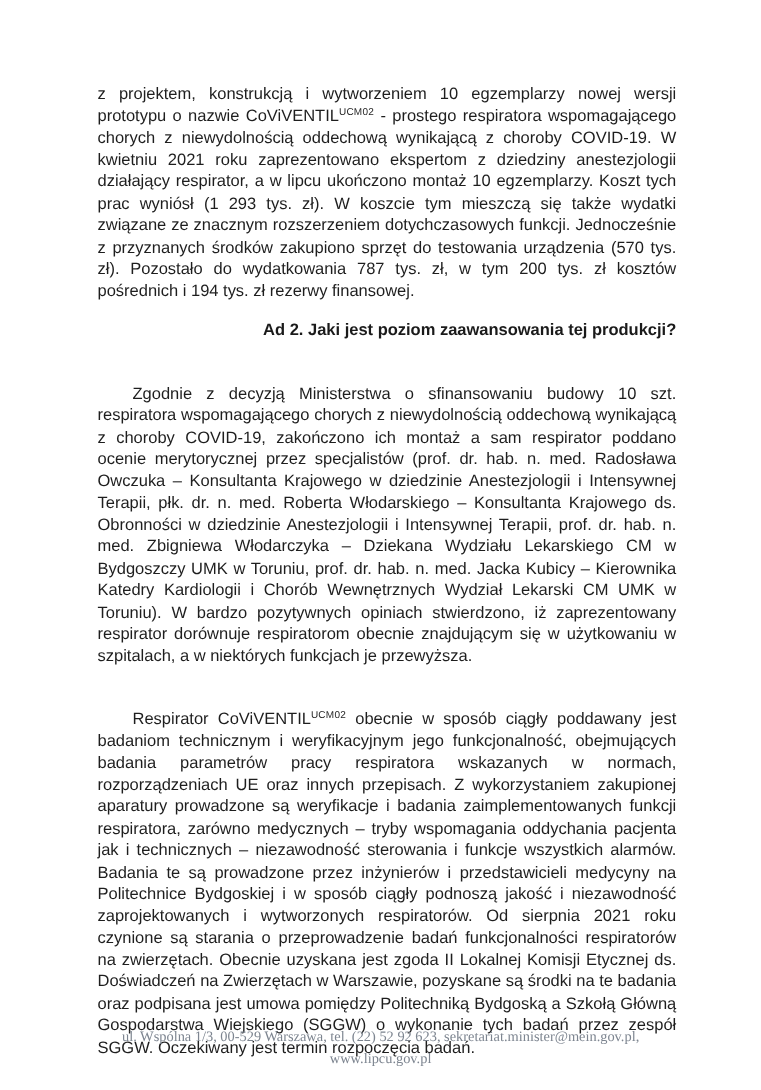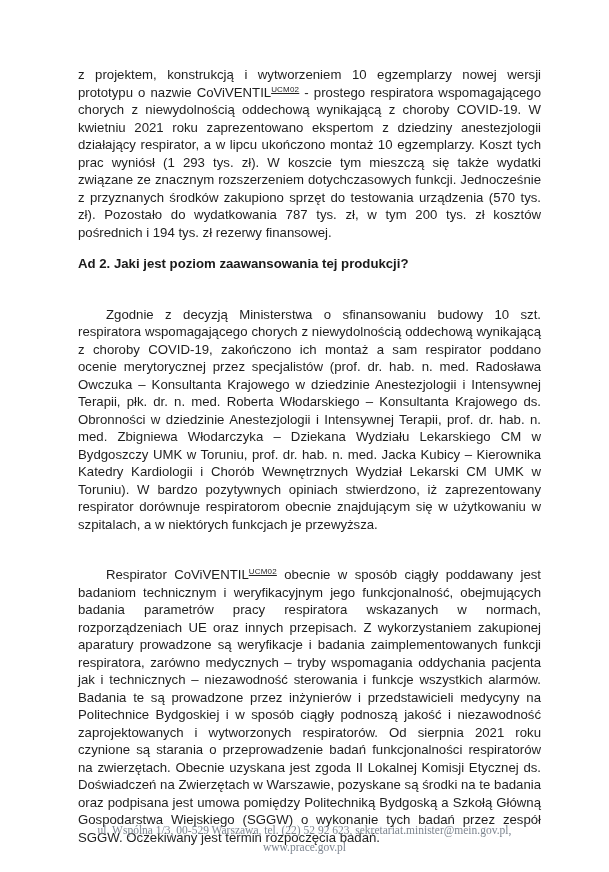--- a/index.html
+++ b/index.html
@@ -25,29 +25,28 @@
   p.para {
     margin: 0;
   }
   p.indent { text-indent: 28px; margin-top: 33px; }
   p.noindent { text-indent: 0; }
   h2.adhead {
     font-size: 13.2px;
     line-height: 17.5px;
     font-weight: bold;
     margin: 14px 0 8px 0;
-    text-align: left;
+    text-align: right;
     color: #1a1a1a;
   }
   sup.ucm {
     font-size: 8px;
     line-height: 0;
     vertical-align: 5px;
     letter-spacing: 0.2px;
-    text-decoration: underline;
   }
   .footer {
     position: absolute;
     left: 0;
     bottom: 16px;
     width: 100%;
     text-align: center;
     font-family: "Liberation Serif", serif;
     font-size: 11.5px;
     line-height: 17px;
@@ -69,16 +68,16 @@
 
     <p class="para indent"><span>Respirator CoViVENTIL</span><sup class="ucm">UCM02</sup><span> obecnie w sposób ciągły poddawany jest badaniom technicznym i weryfikacyjnym jego funkcjonalność, obejmujących badania parametrów pracy respiratora wskazanych w normach, rozporządzeniach UE oraz innych przepisach. Z wykorzystaniem zakupionej aparatury prowadzone są weryfikacje i badania zaimplementowanych funkcji respiratora, zarówno medycznych – tryby wspomagania oddychania pacjenta jak i technicznych – niezawodność sterowania i funkcje wszystkich alarmów. Badania te są prowadzone przez inżynierów i przedstawicieli medycyny na Politechnice Bydgoskiej i w sposób ciągły podnoszą jakość i niezawodność zaprojektowanych i wytworzonych respiratorów. Od sierpnia 2021 roku czynione są starania o przeprowadzenie badań funkcjonalności respiratorów na zwierzętach. Obecnie uzyskana jest zgoda II Lokalnej Komisji Etycznej ds. Doświadczeń na Zwierzętach w Warszawie, pozyskane są środki na te badania oraz podpisana jest umowa pomiędzy Politechniką Bydgoską a Szkołą Główną Gospodarstwa Wiejskiego (SGGW) o wykonanie tych badań przez zespół SGGW. Oczekiwany jest termin rozpoczęcia badań.</span></p>
 
 
     <p class="para indent"><span>Zgodnie z wnioskiem zakończone zostały prace projektowe, montaż oraz uruchomienie 10 egzemplarzy respiratorów CoViVENTIL</span><sup class="ucm">UCM02</sup><span>. Wszystkie egzemplarze znajdują się w kampusie Politechniki Bydgoskiej im. Jana i Jędrzeja Śniadeckich w sali 314 - budynek D Wydziału Inżynierii Mechanicznej PBŚ (al. prof. S. Kaliskiego 7, 85-796 Bydgoszcz).</span></p>
 
   </div>
 
   <div class="footer">
     <div>ul. Wspólna 1/3, 00-529 Warszawa, tel. (22) 52 92 623, sekretariat.minister@mein.gov.pl,</div>
-    <div>www.prace.gov.pl</div>
+    <div>www.lipcu.gov.pl</div>
   </div>
 
 </div>
 
 </body></html>

